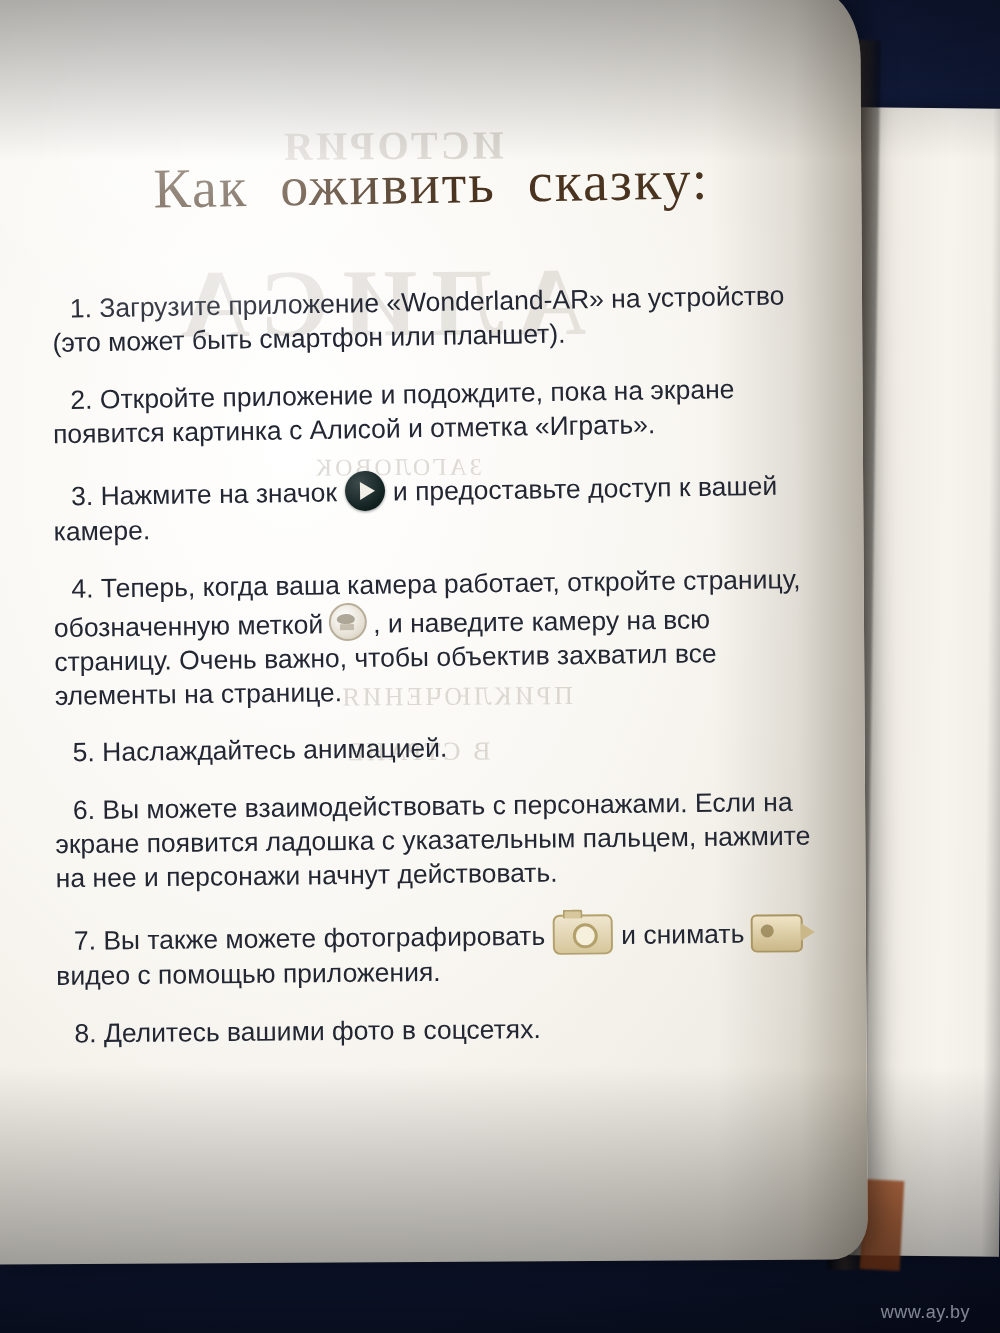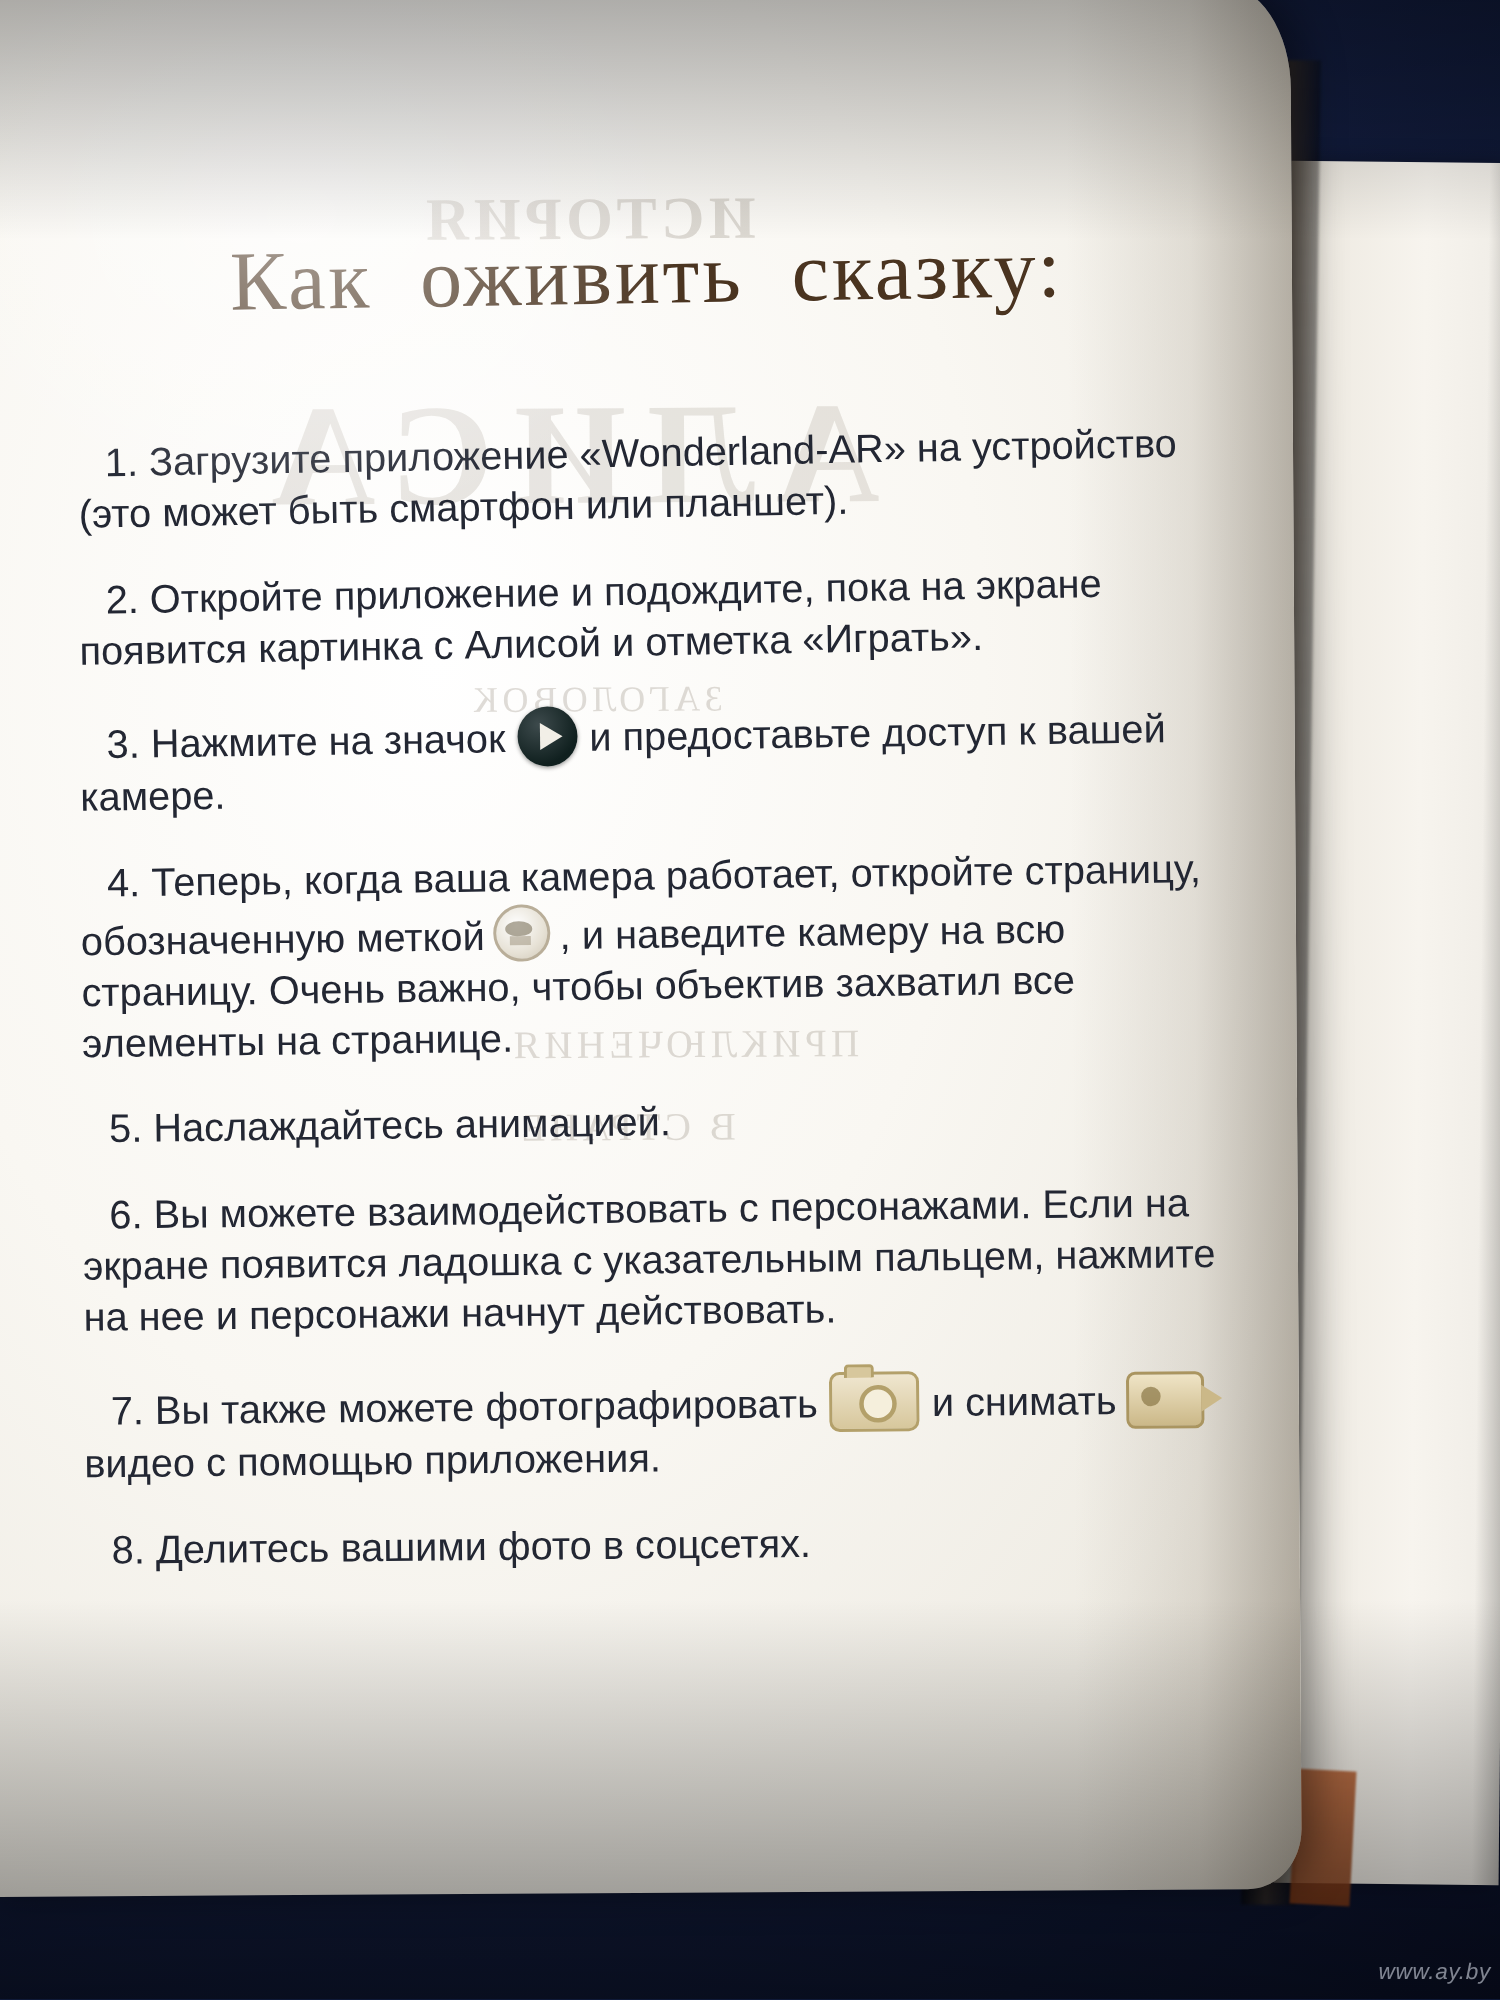--- a/index.html
+++ b/index.html
@@ -270,26 +270,25 @@
     left: 8px; top: 8px;
     width: 13px; height: 13px;
     border-radius: 50%;
     background: #8f7c4c;
     opacity: .75;
   }
 
   
   .watermark {
     position: absolute;
-    right: 6px;
+    right: 30px;
     bottom: 10px;
     color: rgba(230,235,245,0.55);
-    font-size: 15px;
+    font-size: 18px;
     letter-spacing: 0.5px;
-    font-style: italic;
   }
 </style>
 </head>
 <body>
 
 <div id="scene">
 
   <div class="backdrop"></div>
 
   <div class="page-right"></div>

